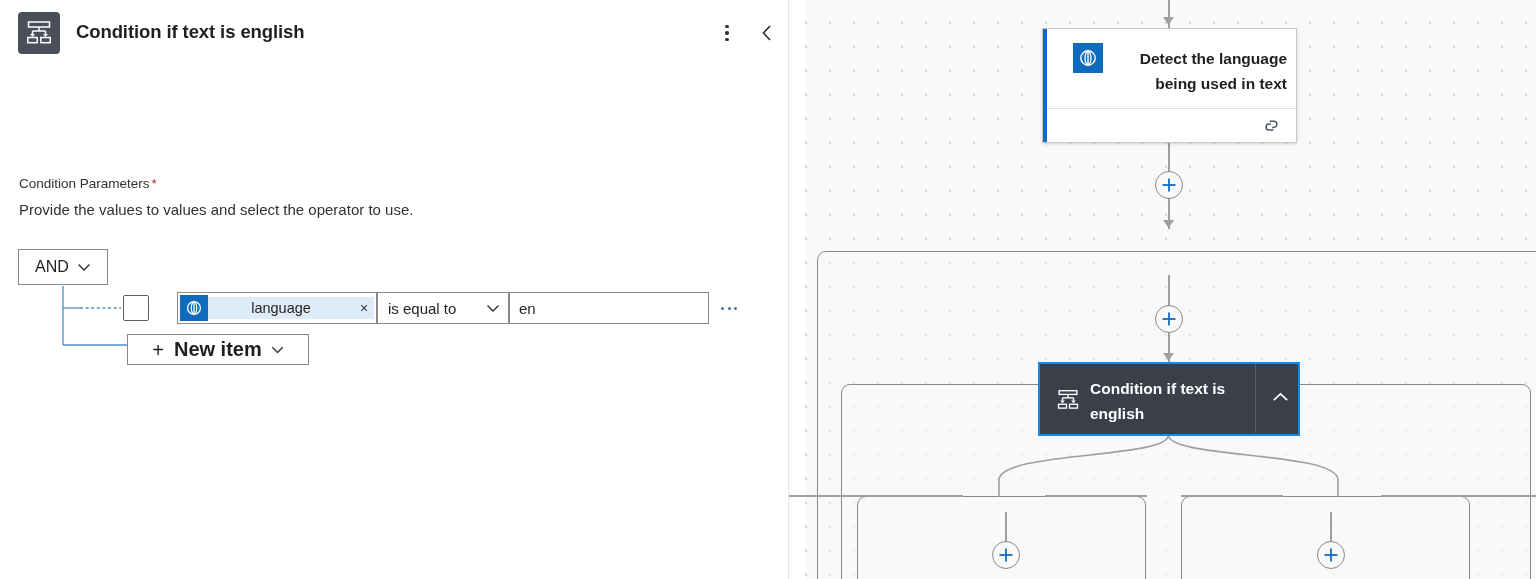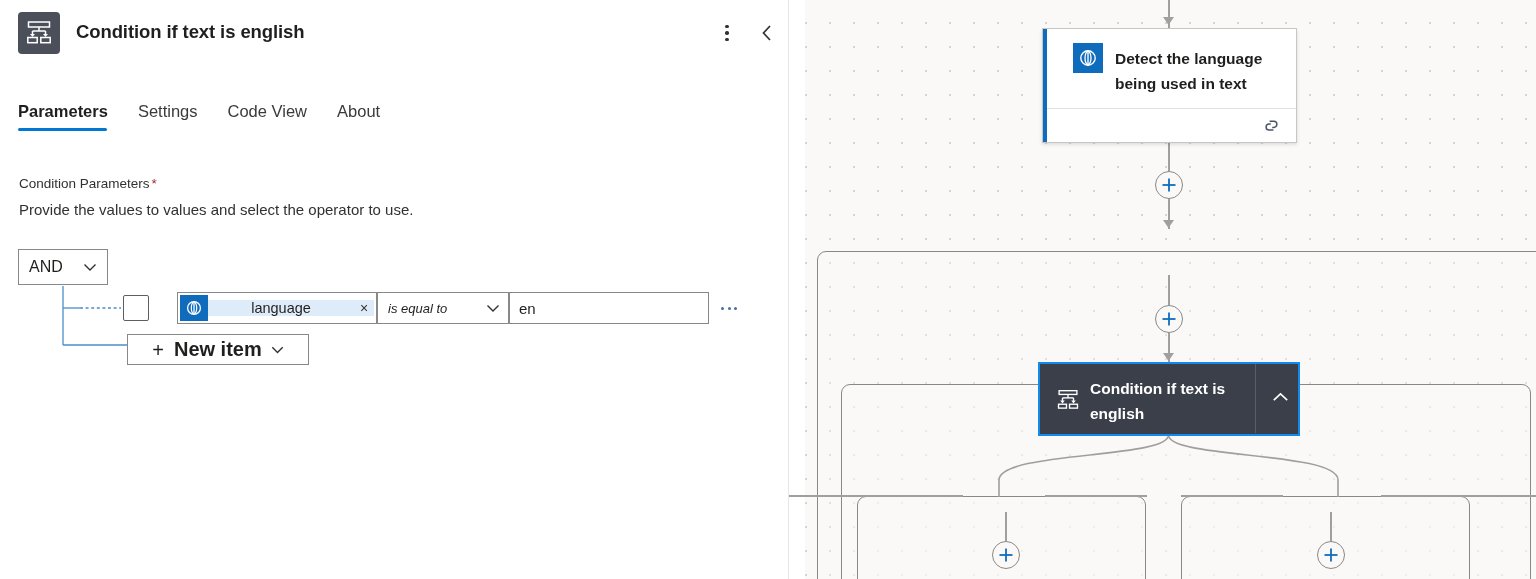--- a/index.html
+++ b/index.html
@@ -67,57 +67,57 @@
   #builder{position:absolute;left:18px;top:249px;width:740px;height:130px;}
 
   .fld{
     box-sizing:border-box;background:#ffffff;
     border:1px solid #8a8886;
     font-size:15px;color:#201f1e;
     display:flex;align-items:center;
   }
   #and-select{
     position:absolute;left:0;top:0;width:90px;height:36px;
-    padding:0 10px;justify-content:space-between;cursor:pointer;
+    padding:0 16px;justify-content:space-between;cursor:pointer;
   }
   #and-select .lbl{font-size:16px;color:#201f1e;}
 
   
   #tree{position:absolute;left:0;top:0;width:740px;height:130px;pointer-events:none;}
 
   #row-checkbox{
     position:absolute;left:105px;top:46px;width:26px;height:26px;
     box-sizing:border-box;background:#fff;border:1px solid #605e5c;border-radius:2px;
     cursor:pointer;
   }
   #token-box{
     position:absolute;left:159px;top:43px;width:200px;height:32px;
     box-sizing:border-box;background:#fff;border:1px solid #8a8886;
     display:flex;align-items:center;padding:2px;
   }
   #token{
-    height:16px;background:#deecf9;display:flex;align-items:center;
+    height:22px;background:#deecf9;display:flex;align-items:center;
     flex:1;min-width:0;
   }
   #token-icon{
     width:28px;height:26px;background:#0f6cbd;flex:none;
     display:flex;align-items:center;justify-content:center;
   }
   #token-text{
     flex:1;text-align:center;font-size:14.5px;color:#201f1e;
     overflow:hidden;white-space:nowrap;
   }
   #token-x{
     width:20px;text-align:center;font-size:14px;color:#323130;cursor:pointer;flex:none;
   }
   #op-select{
     position:absolute;left:359px;top:43px;width:132px;height:32px;
     padding:0 8px 0 10px;justify-content:space-between;cursor:pointer;
   }
-  #op-select .lbl{font-size:13px;color:#201f1e;font-style:italic;}
+  #op-select .lbl{font-size:15px;color:#201f1e;}
   #value-field{
     position:absolute;left:491px;top:43px;width:200px;height:32px;
     padding:0 9px;cursor:text;
   }
   #value-field .val{font-size:15px;color:#201f1e;}
   #row-more{
     position:absolute;left:700px;top:48px;width:22px;height:22px;
     display:flex;align-items:center;justify-content:center;cursor:pointer;
   }
   #row-more .hd{width:3px;height:3px;border-radius:50%;background:#4a6f9c;margin:0 1.6px;}
@@ -171,21 +171,21 @@
   #node-detect .accent{
     position:absolute;left:0;top:0;width:4px;height:113px;background:#0f6cbd;
   }
   #node-detect .body{position:absolute;left:4px;top:0;right:0;height:79px;}
   #detect-icon{
     position:absolute;left:26px;top:14px;width:30px;height:30px;background:#0f6cbd;
     display:flex;align-items:center;justify-content:center;
   }
   #detect-title{
     position:absolute;left:68px;top:17px;width:172px;
-    font-size:15.5px;color:#201f1e;font-weight:600;line-height:1.62;
+    font-size:15.5px;color:#201f1e;font-weight:600;line-height:1.62;text-align:right;
   }
   #node-detect .foot{
     position:absolute;left:4px;top:79px;right:0;height:35px;
     border-top:1px solid #e1dfdd;
   }
   #detect-link-icon{position:absolute;right:14px;top:8px;cursor:pointer;}
 
   
   #node-foreach{
     position:absolute;left:1040px;top:229px;width:258px;height:46px;
@@ -248,26 +248,20 @@
         </div>
       </div>
 
       <div id="collapse-btn">
         <svg width="15" height="20" viewBox="0 0 15 20">
           <polyline points="10,3 3.5,10 10,17" fill="none" stroke="#323130" stroke-width="1.7"></polyline>
         </svg>
       </div>
     </div>
 
-    <div id="tabs">
-      <div class="tab active">Parameters</div>
-      <div class="tab">Settings</div>
-      <div class="tab">Code View</div>
-      <div class="tab">About</div>
-    </div>
 
     <div id="cond-label">
       <span>Condition Parameters</span><span class="req">*</span>
     </div>
     <div id="cond-desc">Provide the values to values and select the operator to use.</div>
 
     <div id="builder">
 
       <svg id="tree">
         <line x1="45" y1="37" x2="45" y2="96" stroke="#4a8ec9" stroke-width="1.3"></line>

